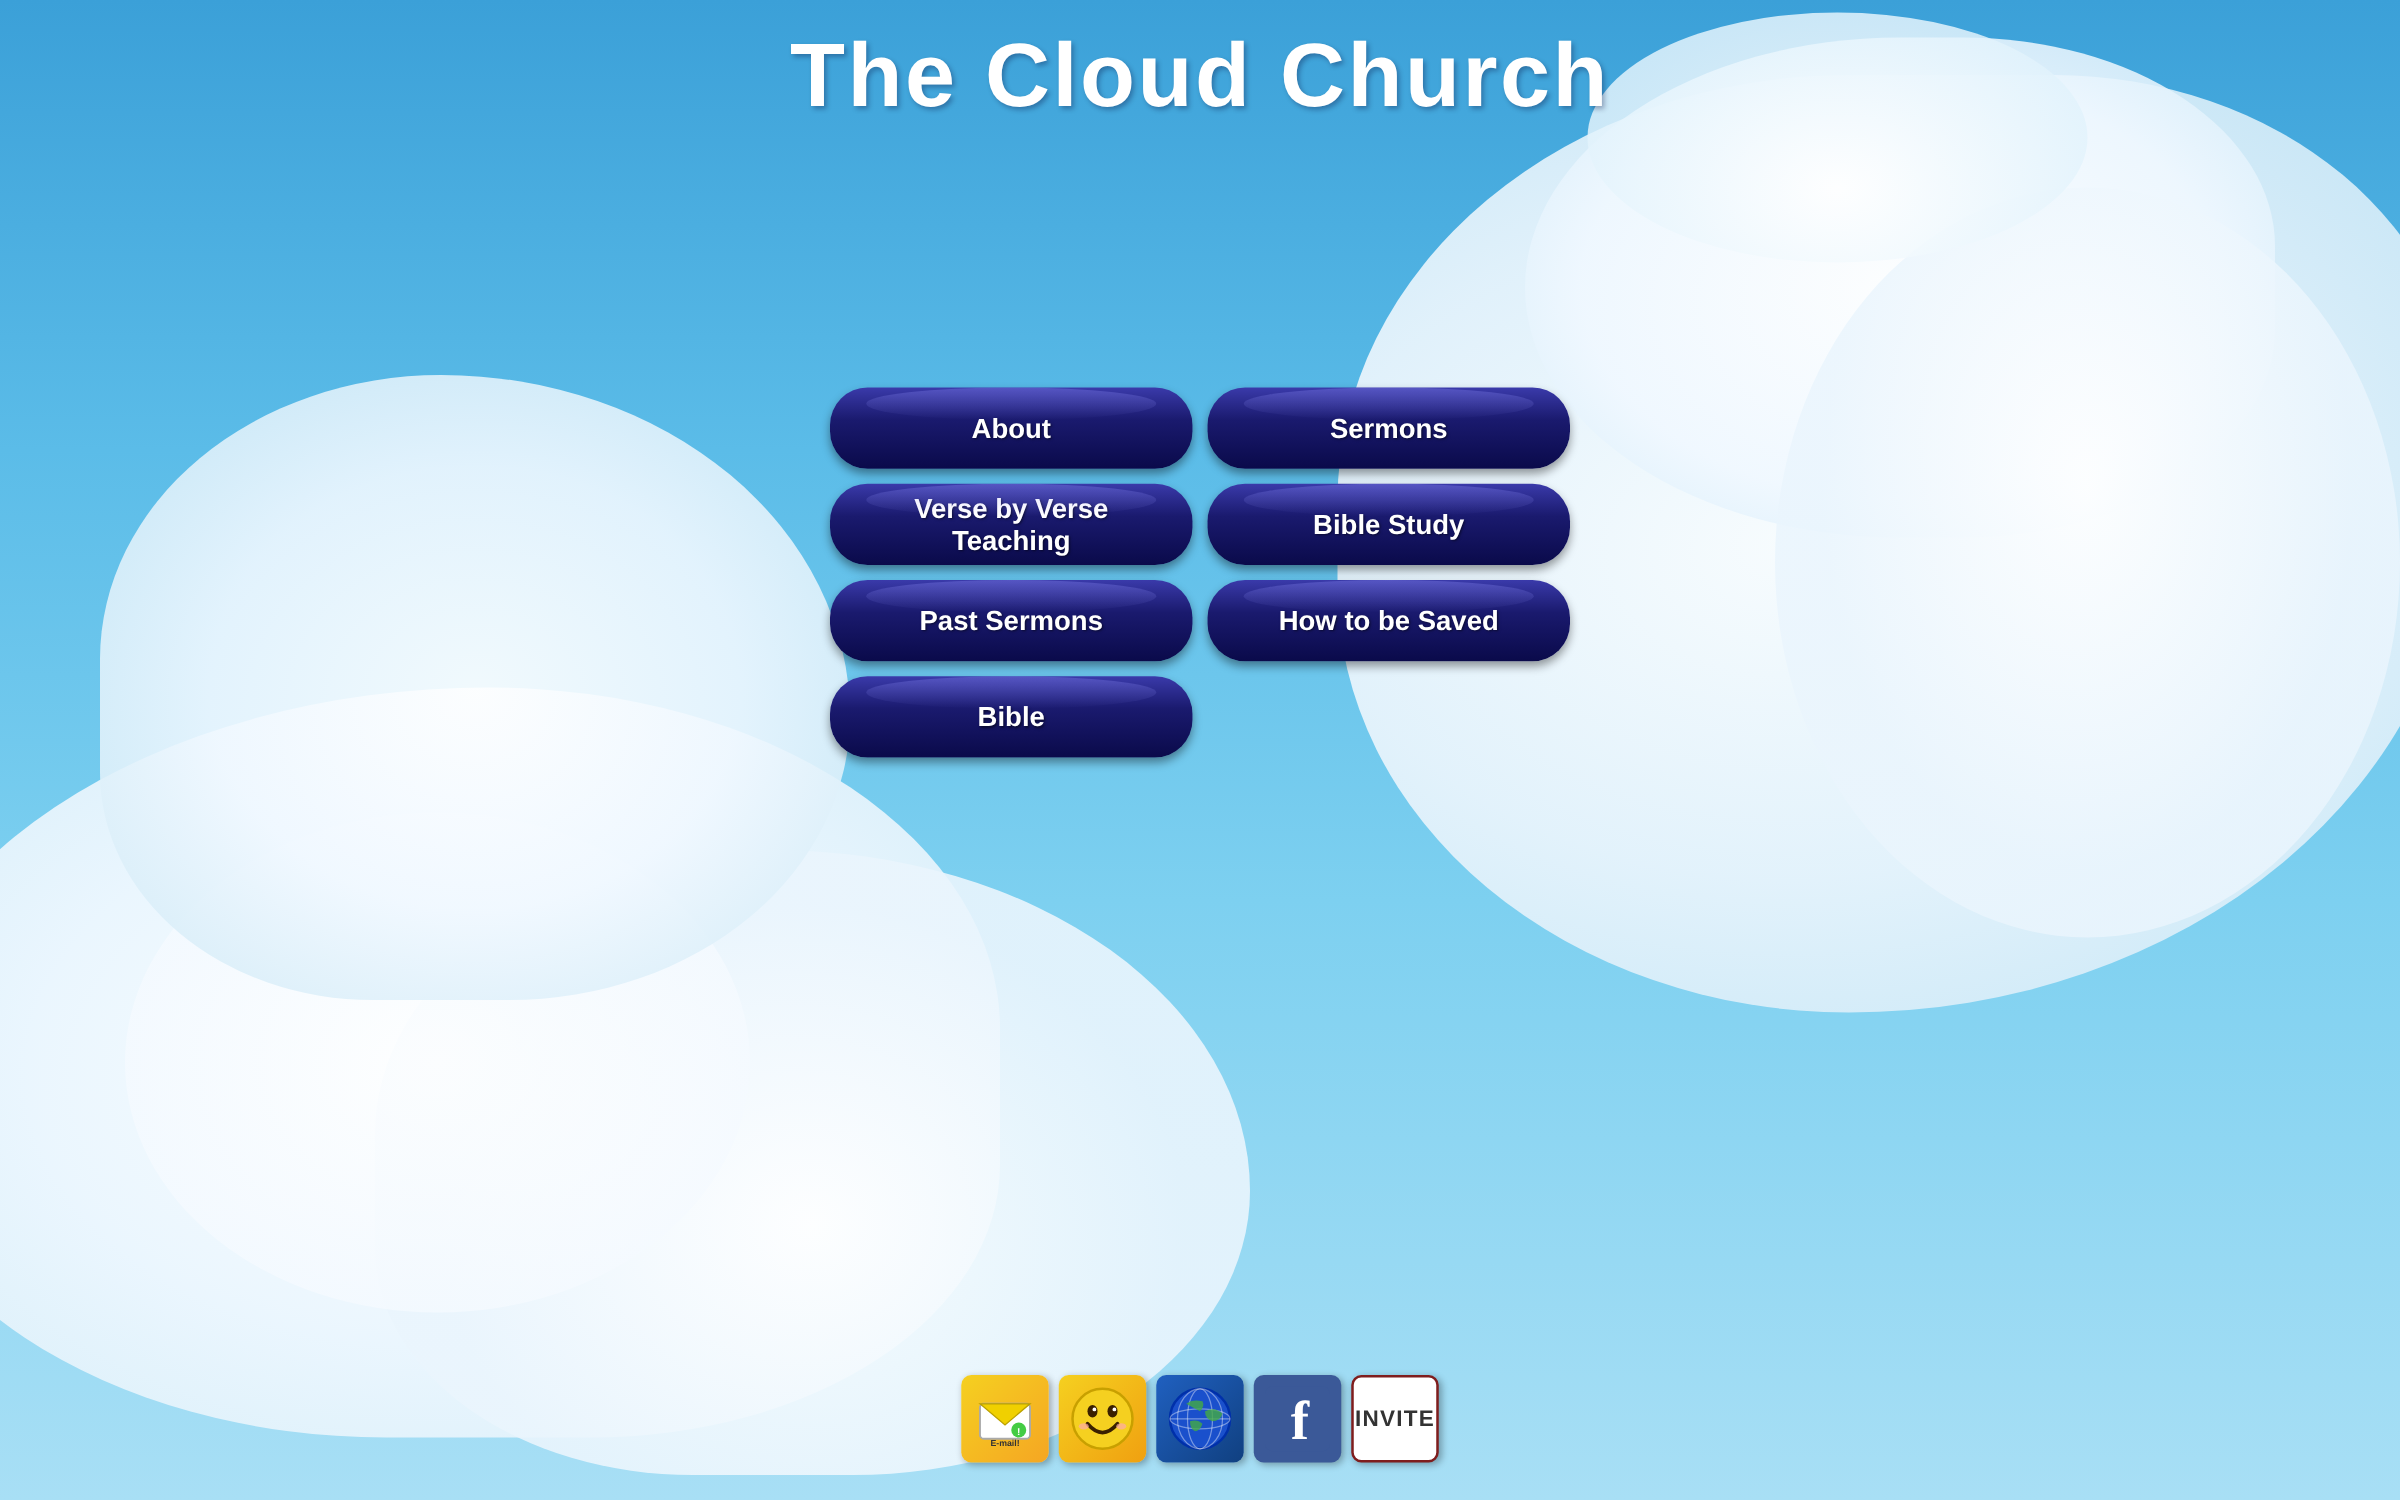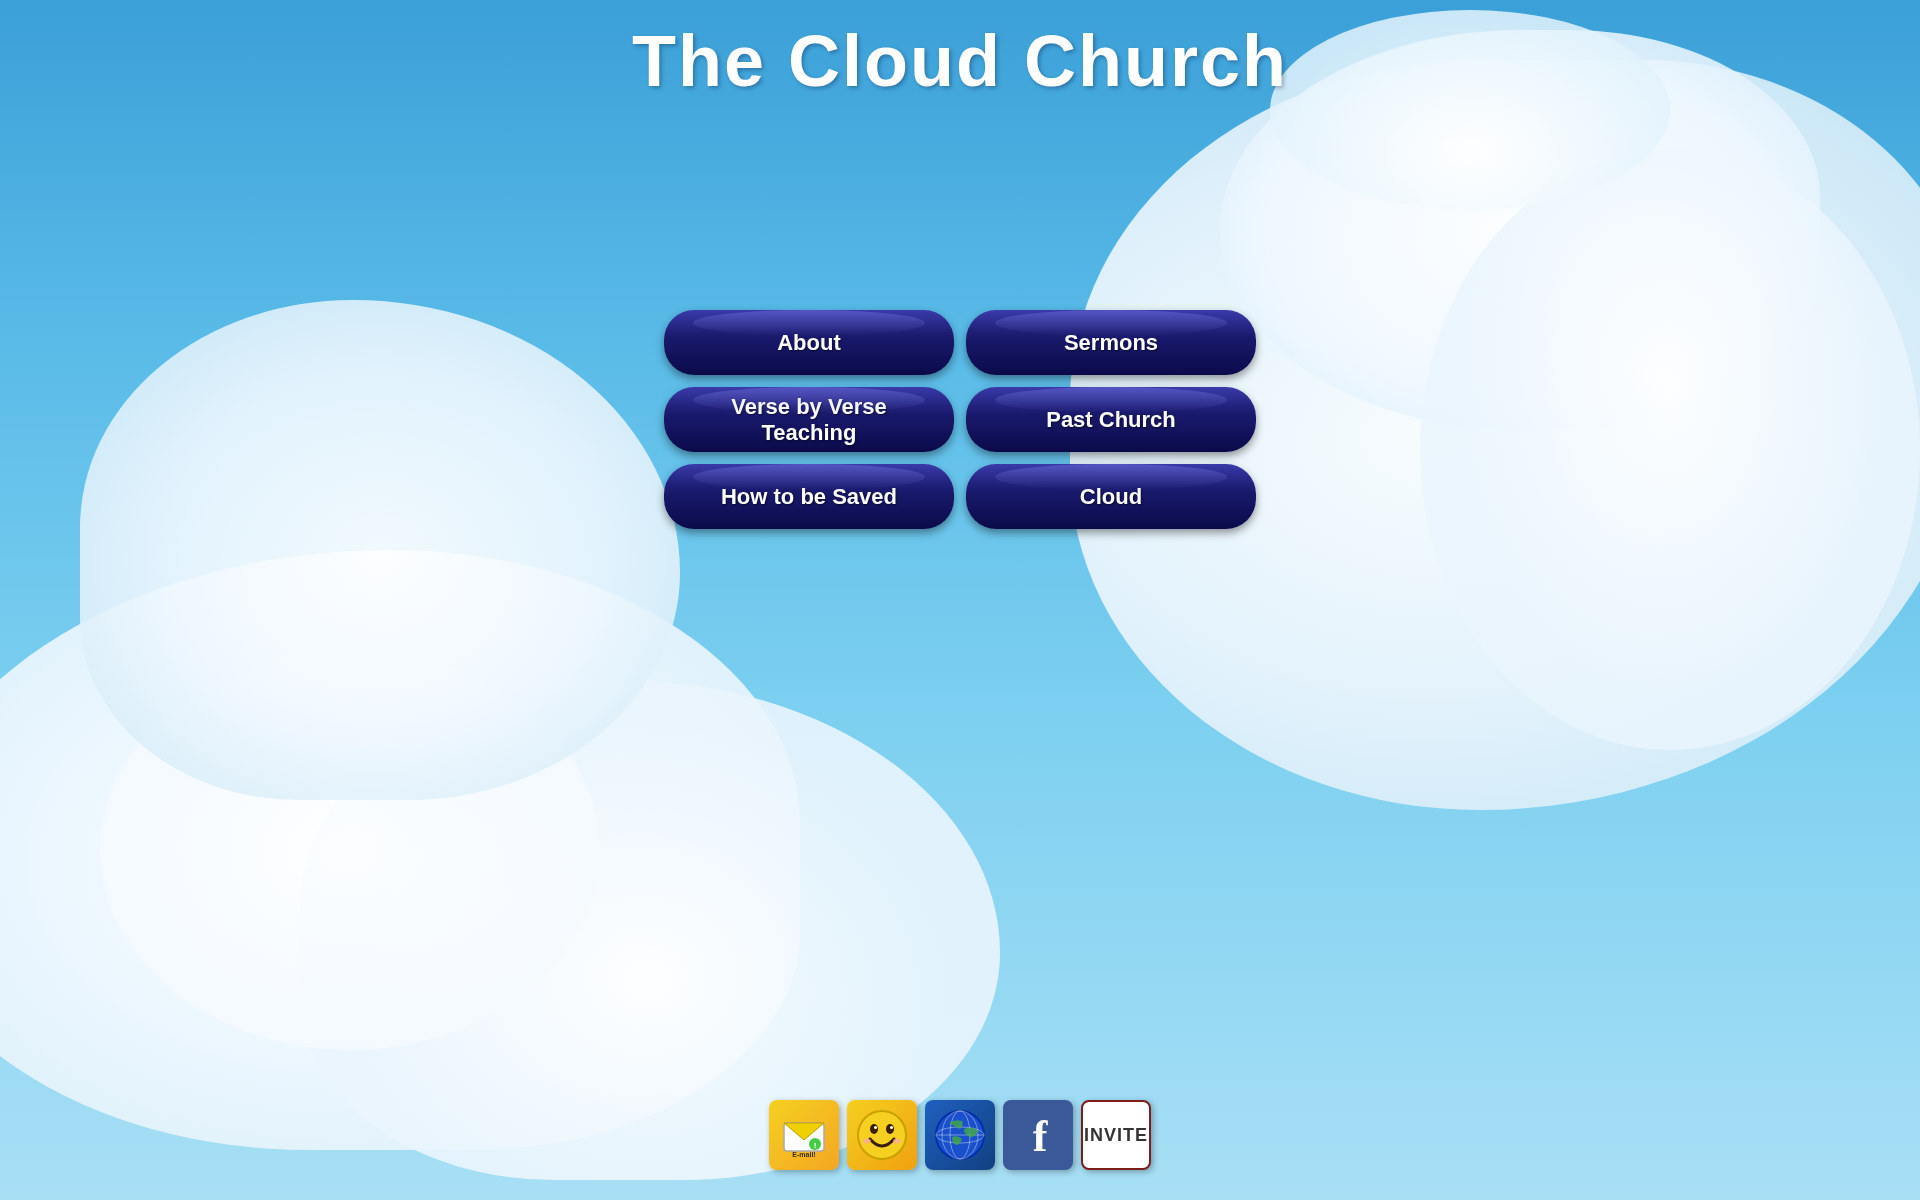--- a/index.html
+++ b/index.html
@@ -252,27 +252,30 @@
   <button class="nav-btn">
     <span>About</span>
   </button>
   <button class="nav-btn">
     <span>Sermons</span>
   </button>
   <button class="nav-btn">
     <span>Verse by Verse Teaching</span>
   </button>
   <button class="nav-btn">
-    <span>Past Church</span>
+    <span>Bible Study</span>
+  </button>
+  <button class="nav-btn">
+    <span>Past Sermons</span>
   </button>
   <button class="nav-btn">
     <span>How to be Saved</span>
   </button>
   <button class="nav-btn">
-    <span>Cloud</span>
+    <span>Bible</span>
   </button>
 </div>
 
 <div class="bottom-bar">
 
   <div class="bottom-icon email-icon">
     <svg width="50" height="50" viewBox="0 0 50 50">
 
       <rect x="5" y="13" width="40" height="28" rx="3" fill="white" stroke="#aaa" stroke-width="1.5"></rect>
 

